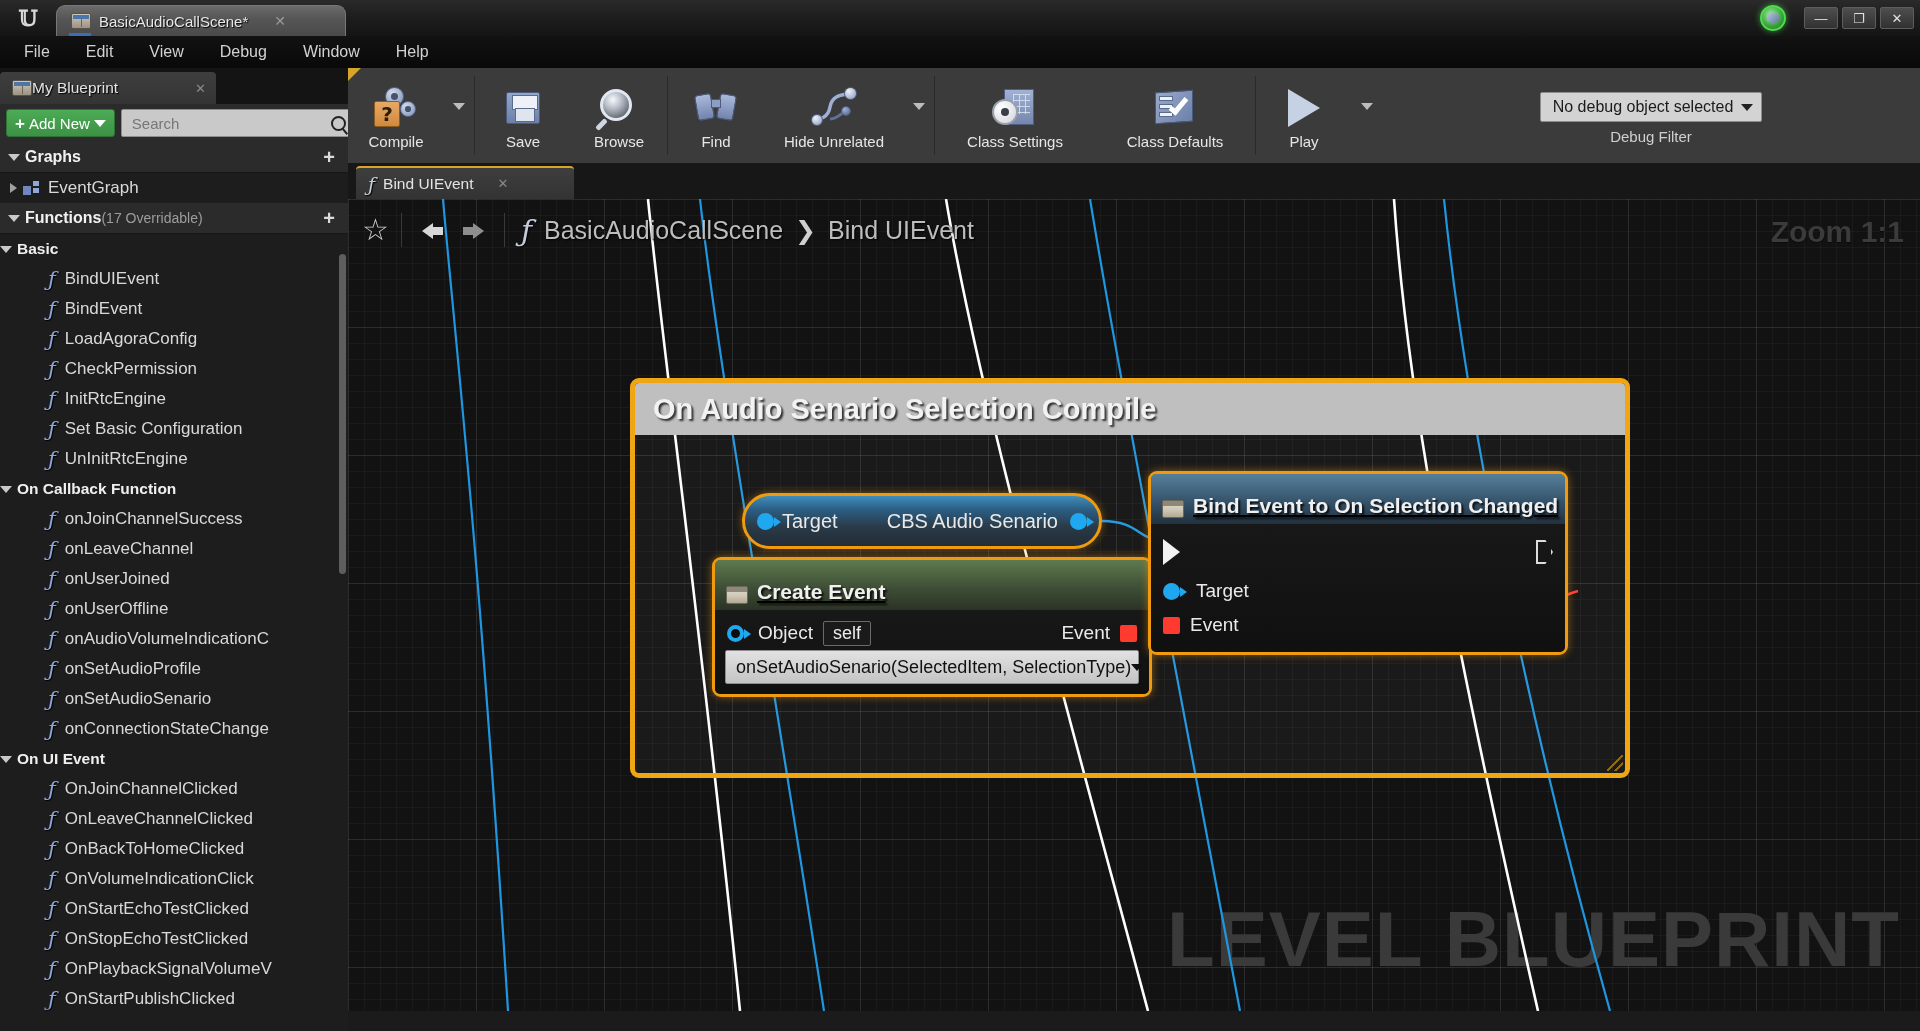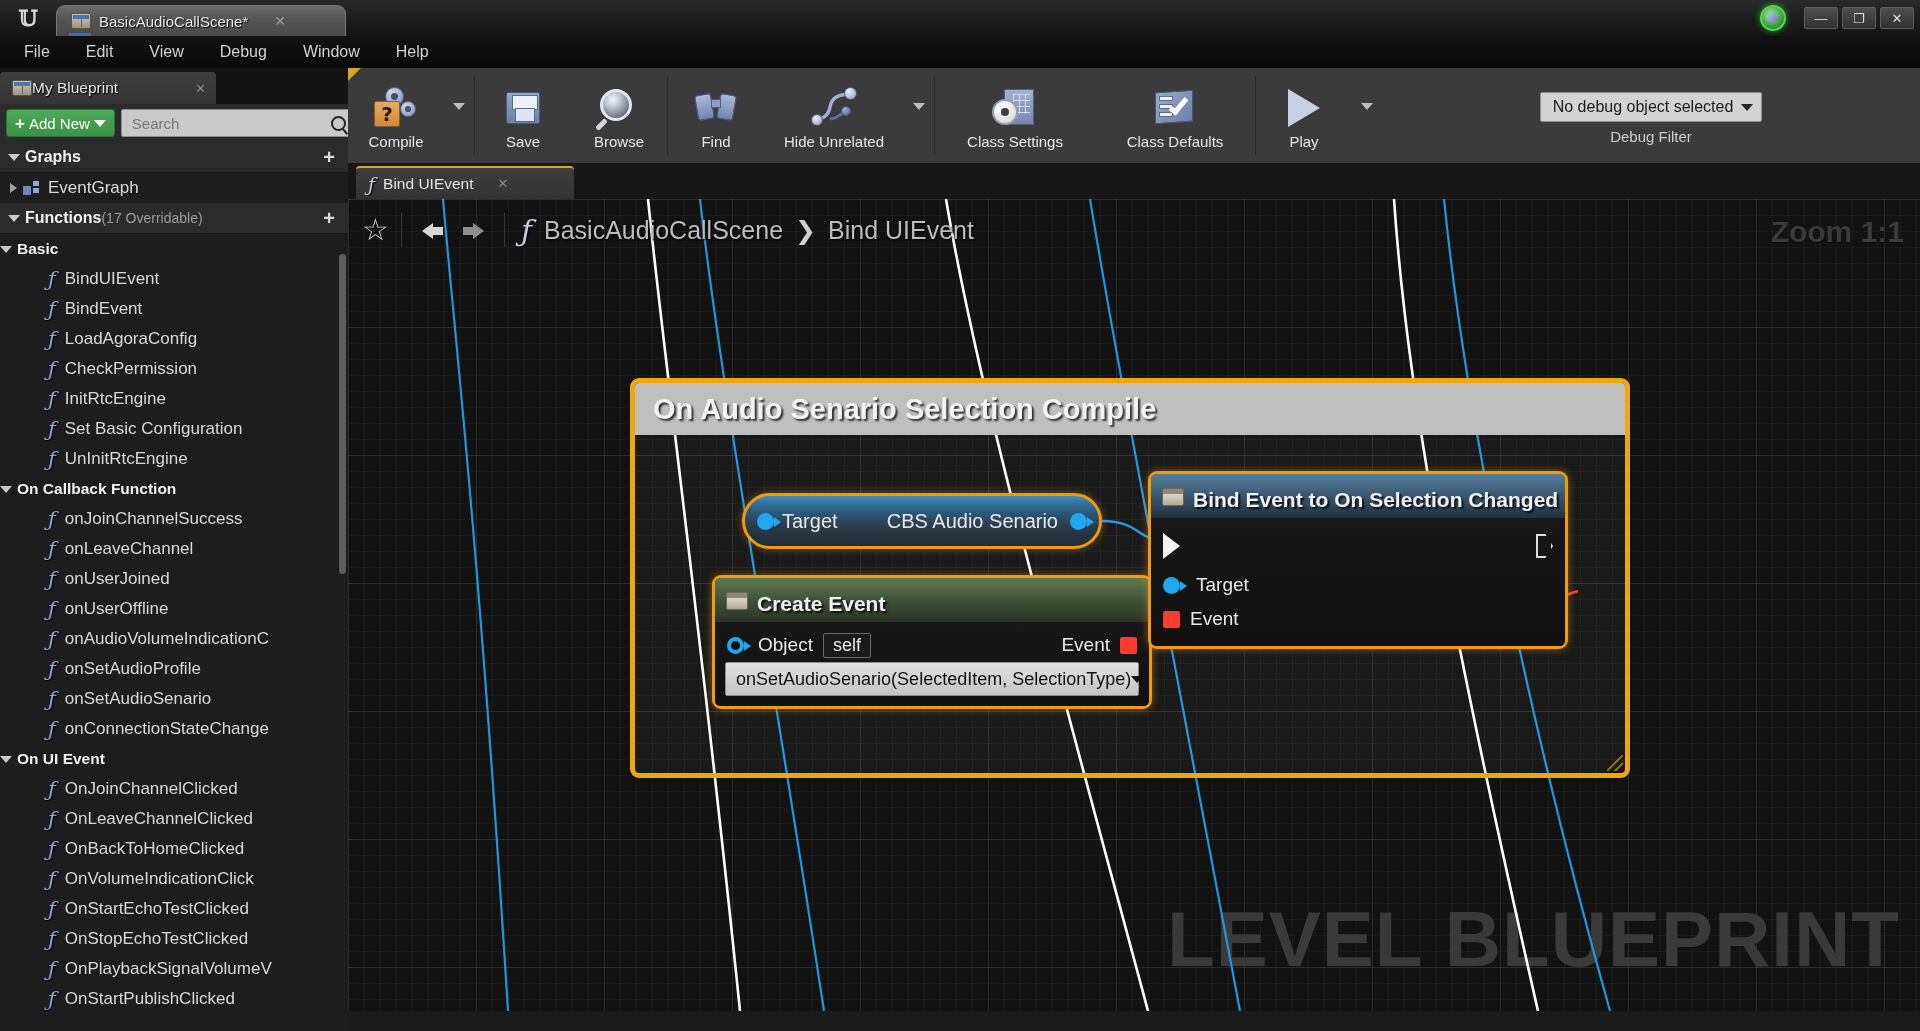--- a/index.html
+++ b/index.html
@@ -445,23 +445,24 @@
   }
 
   
   .node { position: absolute; z-index: 4; }
   .node-sel {
     border: 3px solid #f09a10; border-radius: 9px;
     box-shadow: 0 0 8px rgba(240,154,16,0.5);
     background: #0d0d0d;
   }
   .node-hdr {
-    display: flex; align-items: flex-start; gap: 9px;
-    padding: 14px 14px 6px 11px;
+    display: flex; align-items: flex-end; gap: 9px;
+    padding: 20px 14px 6px 11px;
     border-radius: 5px 5px 0 0;
+    text-decoration: underline;
   }
   .node-hdr .node-title {
     color: #f0f0f0; font-size: 21px; font-weight: bold;
     text-shadow: 2px 2px 2px rgba(0,0,0,0.8); white-space: nowrap;
   }
   .node-body {
     background: linear-gradient(180deg, #181818, #101010);
     border-radius: 0 0 5px 5px; padding: 6px 0 10px 0;
   }
   .pin-row { display: flex; align-items: center; height: 34px; padding: 0 12px; }
@@ -511,21 +512,21 @@
     border: 3px solid #f09a10; border-radius: 30px;
     background: linear-gradient(180deg, #3e8dbd 0%, #2b5d82 28%, #2a3a48 62%, #222c36 100%);
     display: flex; align-items: center; justify-content: space-between;
     padding: 0 12px; box-shadow: 0 0 8px rgba(240,154,16,0.45);
     z-index: 5;
   }
   #node-target .vg-left, #node-target .vg-right { display: flex; align-items: center; }
   #node-target .pin-label { font-size: 20px; }
 
   
-  #node-create { left: 364px; top: 376px; width: 440px; z-index: 5; }
+  #node-create { left: 364px; top: 358px; width: 440px; z-index: 5; }
   #node-create .node-hdr {
     background: linear-gradient(180deg, #5f7a4e 0%, #3e4f36 55%, #2b3326 100%);
   }
   #node-create .sig-text {
     color: #dcdcdc; font-size: 18px; padding: 4px 14px 8px 14px; white-space: nowrap;
   }
   #create-dropdown {
     margin: 0 10px; height: 34px;
     background: linear-gradient(180deg, #e2e2e2, #c4c4c4);
     border: 1px solid #8d8d8d; border-radius: 2px;

